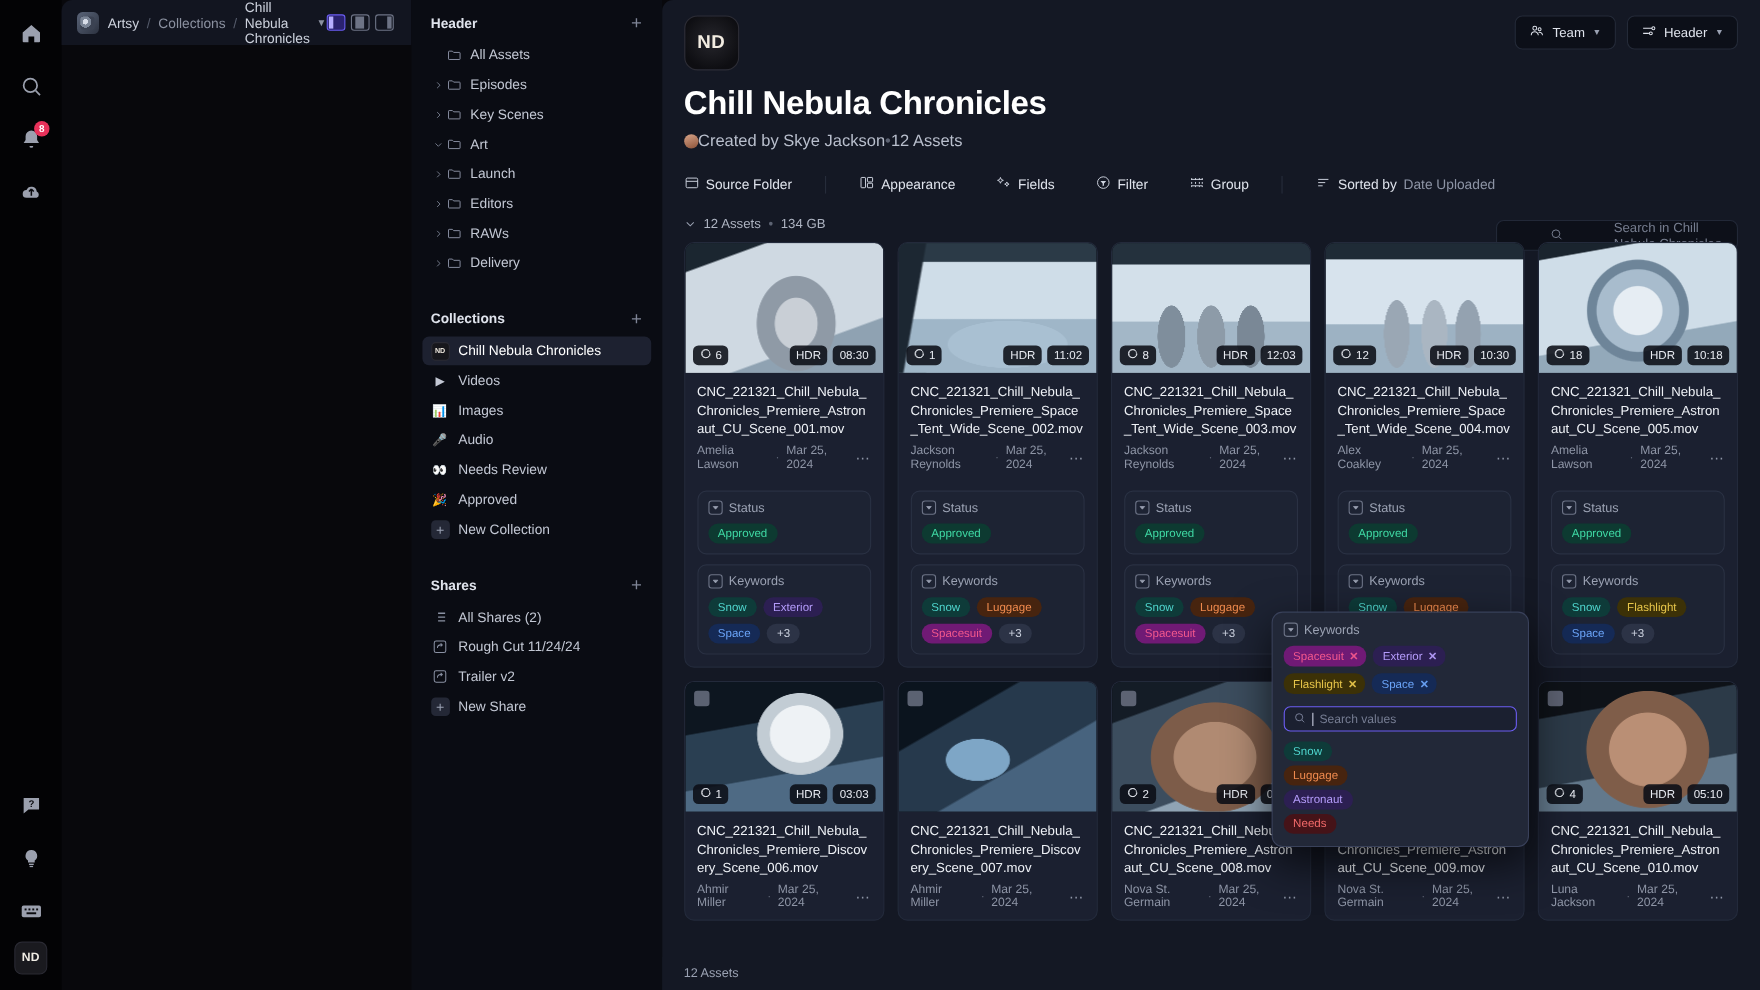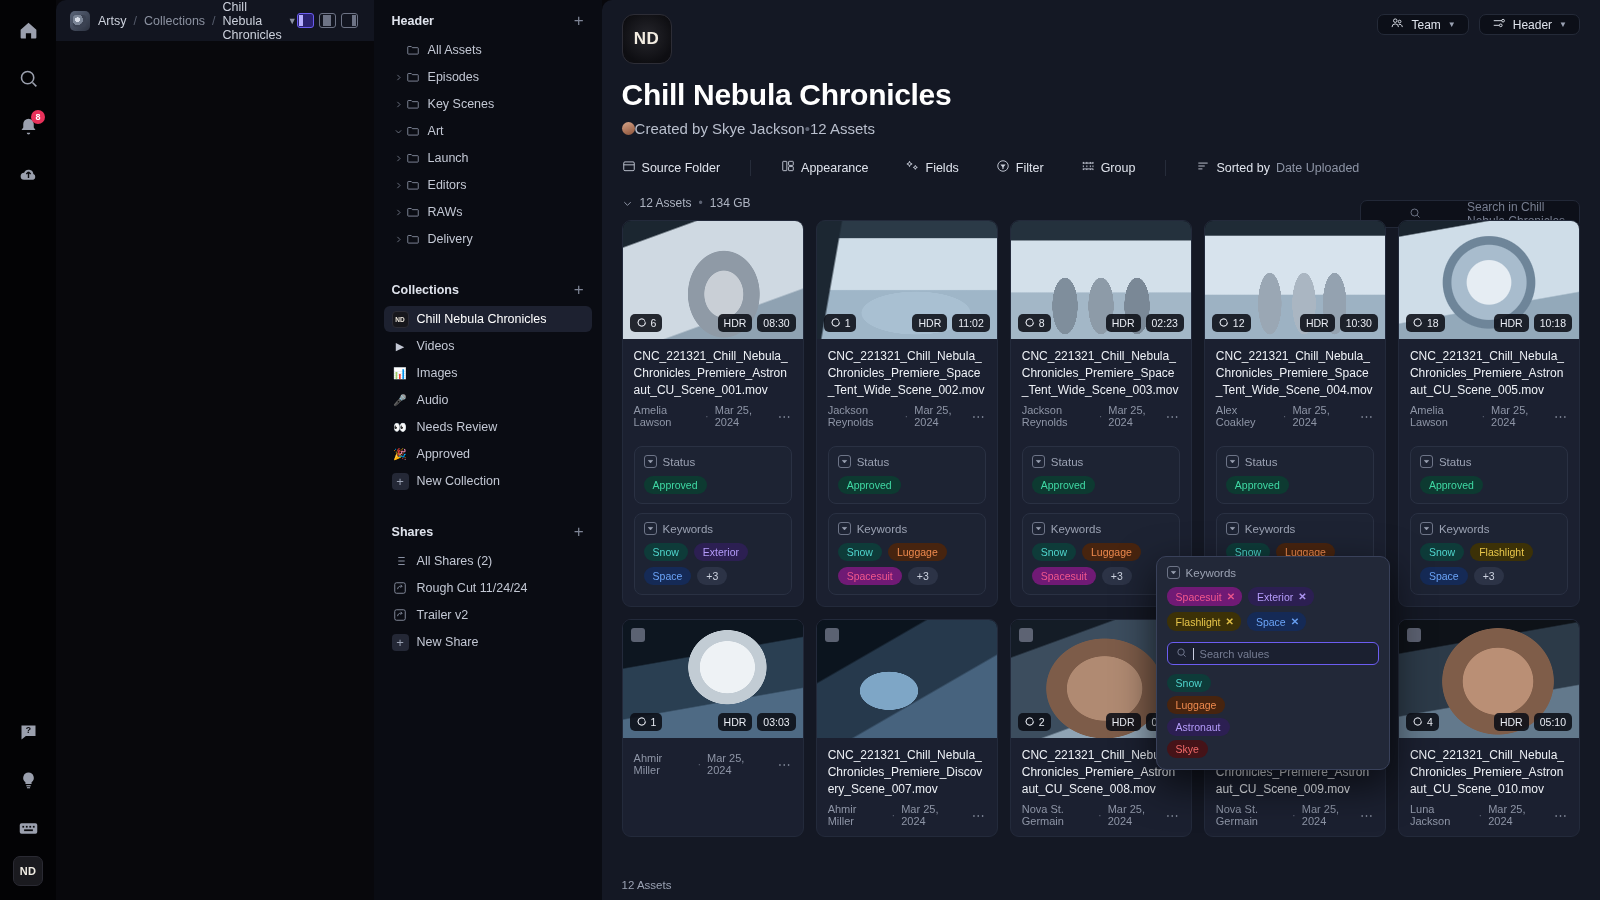--- a/index.html
+++ b/index.html
@@ -136,21 +136,21 @@
     border-radius: 10px 0 0 0;
     display: flex; flex-direction: column;
     min-width: 0; position: relative;
     overflow: hidden;
   }
   .main-inner { flex:1; overflow:hidden; display:flex; flex-direction:column; }
 
   .hero { padding: 14px 20px 0 20px; position: relative; }
   .hero-actions { position:absolute; right: 20px; top: 14px; display:flex; gap: 10px; }
   .pill-btn {
-    height: 21px; padding: 0 12px; border-radius: 7px;
+    height: 31px; padding: 0 12px; border-radius: 7px;
     background: #0c0f18; border: 1px solid #242a38;
     display: flex; align-items: center; gap: 7px;
     font-size: 12px; color: #dfe3ec; cursor: pointer;
   }
   .pill-btn svg { width: 14px; height: 14px; stroke:#dfe3ec; fill:none; stroke-width:1.6;}
   .pill-caret { font-size: 8px; color:#9aa1b2; }
 
   .hero-logo {
     width: 50px; height: 50px; border-radius: 12px;
     background: radial-gradient(circle at 50% 45%, #26262c 0%, #0e0e12 75%);
@@ -787,21 +787,21 @@
                     <div class="chip-dark">
                       <span><svg viewBox="0 0 24 24">
                           <path d="M21 12a8 8 0 1 1-3.1-6.3"></path>
                           <circle cx="12" cy="12" r="8"></circle>
                         </svg></span>
                       <span>8</span>
                     </div>
                   </div>
                   <div class="ov ov-br">
                     <div class="chip-dark">HDR</div>
-                    <div class="chip-dark">02:23</div>
+                    <div class="chip-dark">12:03</div>
                   </div>
                 </div>
                 <div class="card-body">
                   <div class="fname">CNC_221321_Chill_Nebula_Chronicles_Premiere_Space_Tent_Wide_Scene_003.mov</div>
                   <div class="byline">
                     <span>Jackson Reynolds</span>
                     <span class="dot-sep">·</span>
                     <span>Mar 25, 2024</span>
                     <span class="more">⋯</span>
                   </div>
@@ -960,20 +960,21 @@
                         </svg></span>
                       <span>1</span>
                     </div>
                   </div>
                   <div class="ov ov-br">
                     <div class="chip-dark">HDR</div>
                     <div class="chip-dark">03:03</div>
                   </div>
                 </div>
                 <div class="card-body">
+                  <div class="fname">CNC_221321_Chill_Nebula_Chronicles_Premiere_Discovery_Scene_006.mov</div>
                   <div class="byline">
                     <span>Ahmir Miller</span>
                     <span class="dot-sep">·</span>
                     <span>Mar 25, 2024</span>
                     <span class="more">⋯</span>
                   </div>
                 </div>
               </div>
               <div class="card">
                 <div class="thumb">
@@ -1110,21 +1111,21 @@
                 <circle cx="11" cy="11" r="7"></circle>
                 <path d="M16.5 16.5L21 21"></path>
               </svg></span>
           <span class="pop-caret"></span>
           <span>Search values</span>
         </div>
         <div class="pop-list" id="pop-options">
             <span class="tag teal">Snow</span>
             <span class="tag orange">Luggage</span>
             <span class="tag purple">Astronaut</span>
-            <span class="tag red">Skye</span>
+            <span class="tag red">Needs</span>
           </div>
       </div>
 
       <div class="statusbar">
         <span>12 Assets</span>
       </div>
     </div>
   </div>
 </div>
 

